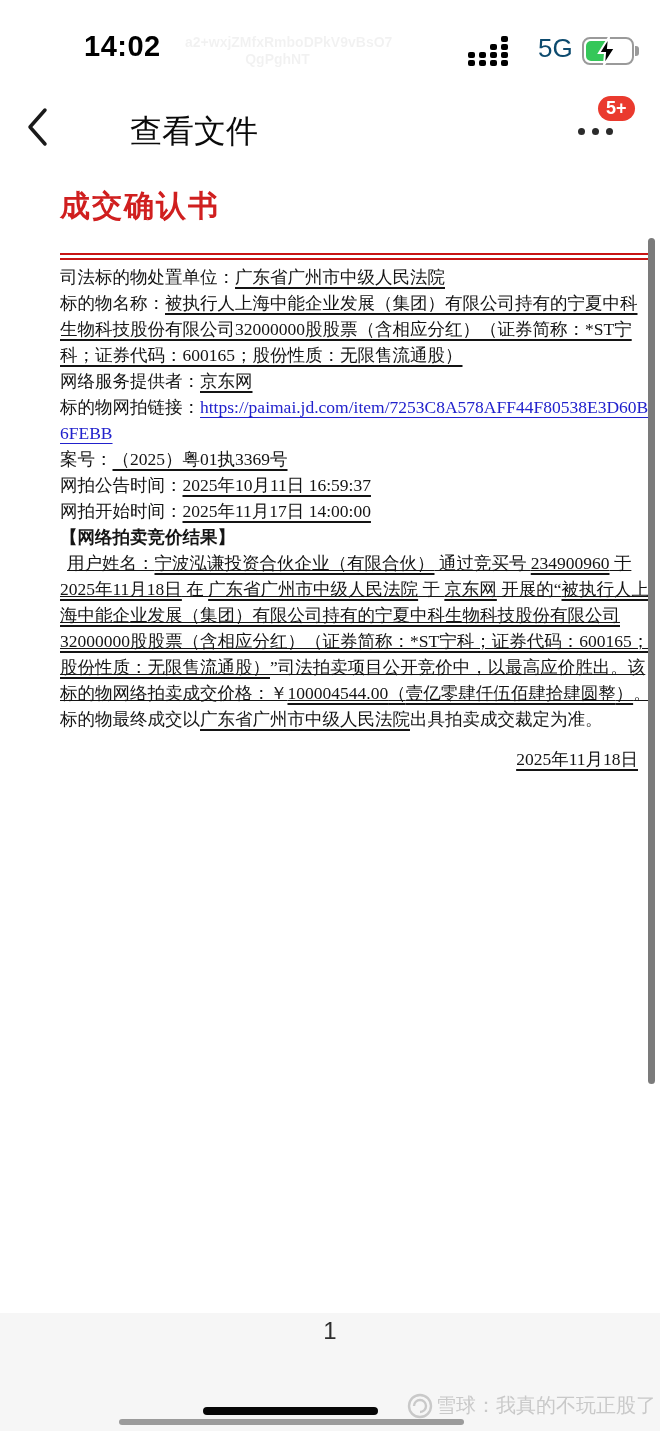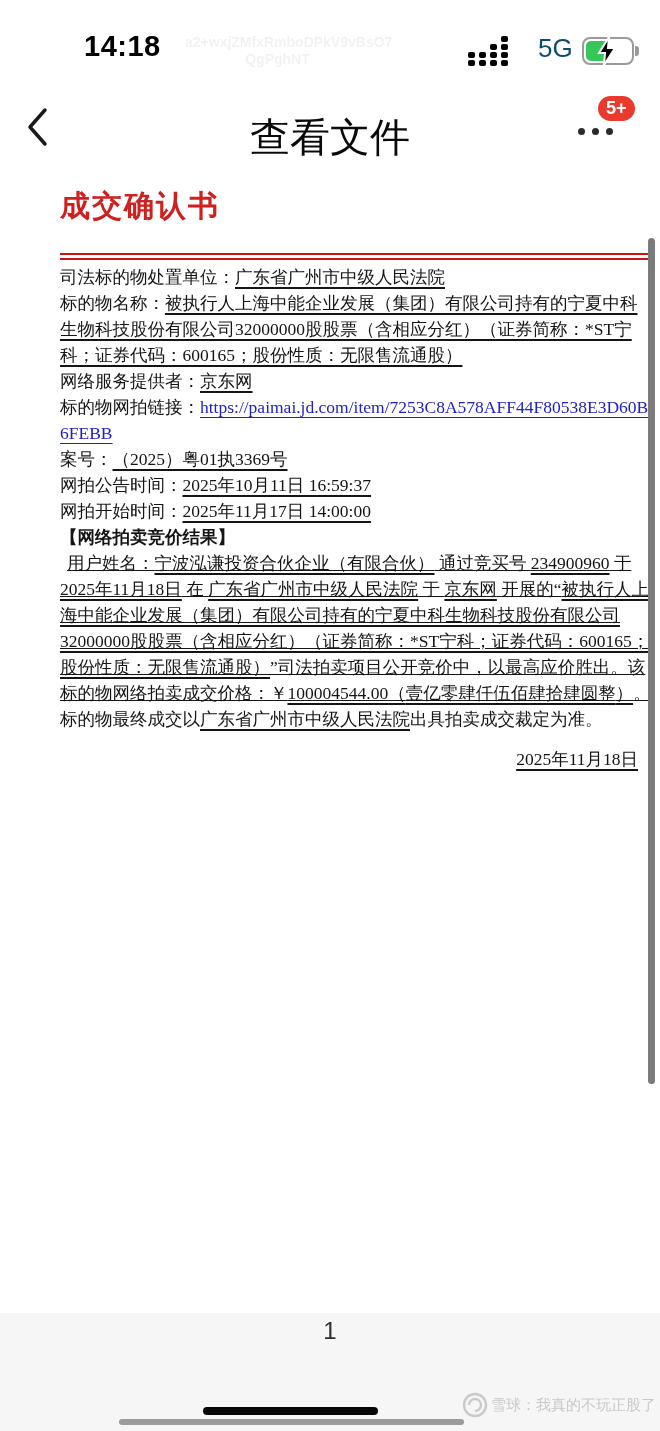--- a/index.html
+++ b/index.html
@@ -14,21 +14,21 @@
   .signal{position:absolute;left:468px;top:38px;height:28px;display:flex;align-items:flex-end;gap:4px;}
   .sig-col{display:flex;flex-direction:column;gap:2px;}
   .sig-dot{width:7px;height:6px;background:#000;border-radius:2px;}
   .net{position:absolute;left:538px;top:33px;font-size:26px;color:#0c4a6e;}
   .battery{position:absolute;left:582px;top:37px;width:48px;height:24px;border:2px solid #9a9a9a;border-radius:8px;}
   .battery:after{content:"";position:absolute;right:-7px;top:7px;width:4px;height:10px;background:#9a9a9a;border-radius:0 3px 3px 0;}
   .battery-fill{position:absolute;left:2px;top:2px;width:22px;height:20px;background:#35c759;border-radius:5px 2px 2px 5px;}
   .bolt{position:absolute;left:12px;top:-4px;}
   
   .back-btn{position:absolute;left:24px;top:106px;width:44px;height:46px;cursor:pointer;}
-  .header-title{position:absolute;top:110px;left:130px;width:400px;text-align:center;font-size:40px;font-weight:500;color:#0a0a0a;}
+  .header-title{position:absolute;top:110px;left:130px;width:400px;text-align:left;font-size:32px;font-weight:500;color:#0a0a0a;}
   .more-btn{position:absolute;left:572px;top:94px;width:80px;height:58px;cursor:pointer;}
   .more-dots{position:absolute;left:6px;top:34px;display:flex;gap:7px;}
   .more-dots span{width:7px;height:7px;border-radius:50%;background:#2b2b2b;}
   .badge{position:absolute;left:26px;top:2px;background:#ea3a2e;color:#fff;font-size:18px;font-weight:700;
     padding:1px 8px 2px;border-radius:14px;line-height:22px;}
   
   .doc-title{position:absolute;top:186px;left:60px;width:592px;text-align:left;
     font-family:"Liberation Serif","DejaVu Serif",serif;font-size:30px;font-weight:700;color:#d01f1f;letter-spacing:2px;}
   .double-rule{position:absolute;top:253px;left:60px;width:589px;height:3px;
     border-top:2px solid #c81414;border-bottom:2px solid #c81414;}
@@ -39,27 +39,27 @@
   .link{color:#2121cc;text-decoration:underline;text-underline-offset:4px;word-break:break-all;cursor:pointer;}
   .section-header{font-weight:700;}
   .indent{text-indent:7px;text-decoration:underline;}
   .date-line{text-align:right;margin-top:14px !important;padding-right:14px;}
   .scrollbar{position:absolute;left:648px;top:238px;width:7px;height:846px;background:#7b7b7b;border-radius:4px;cursor:pointer;}
   
   .page-footer{position:absolute;top:1313px;left:0;width:660px;height:118px;background:#f6f6f6;}
   .page-num{text-align:center;margin-top:4px;font-size:24px;color:#2e2e2e;}
   .home-indicator{position:absolute;left:203px;top:1407px;width:175px;height:8px;background:#070707;border-radius:4px;}
   .gray-bar{position:absolute;left:119px;top:1419px;width:345px;height:6px;background:#9b9b9b;border-radius:3px;}
-  .xq{position:absolute;top:1392px;right:4px;display:flex;align-items:center;gap:3px;color:#c9c9c9;font-size:15px;z-index:5;justify-content:space-between;}
+  .xq{position:absolute;top:1392px;right:4px;display:flex;align-items:center;gap:3px;color:#c9c9c9;font-size:20px;z-index:5;justify-content:space-between;}
 </style>
 </head>
 <body>
 
 <div>
-  <div class="time">14:18</div>
+  <div class="time">14:02</div>
   <div class="sb-watermark">
     <div>a2+wxjZMfxRmboDPkV9vBsO7</div>
     <div>QgPghNT</div>
   </div>
   <div class="signal">
     <div class="sig-col">
         <span class="sig-dot"></span>
         <span class="sig-dot"></span>
       </div>
     <div class="sig-col">

